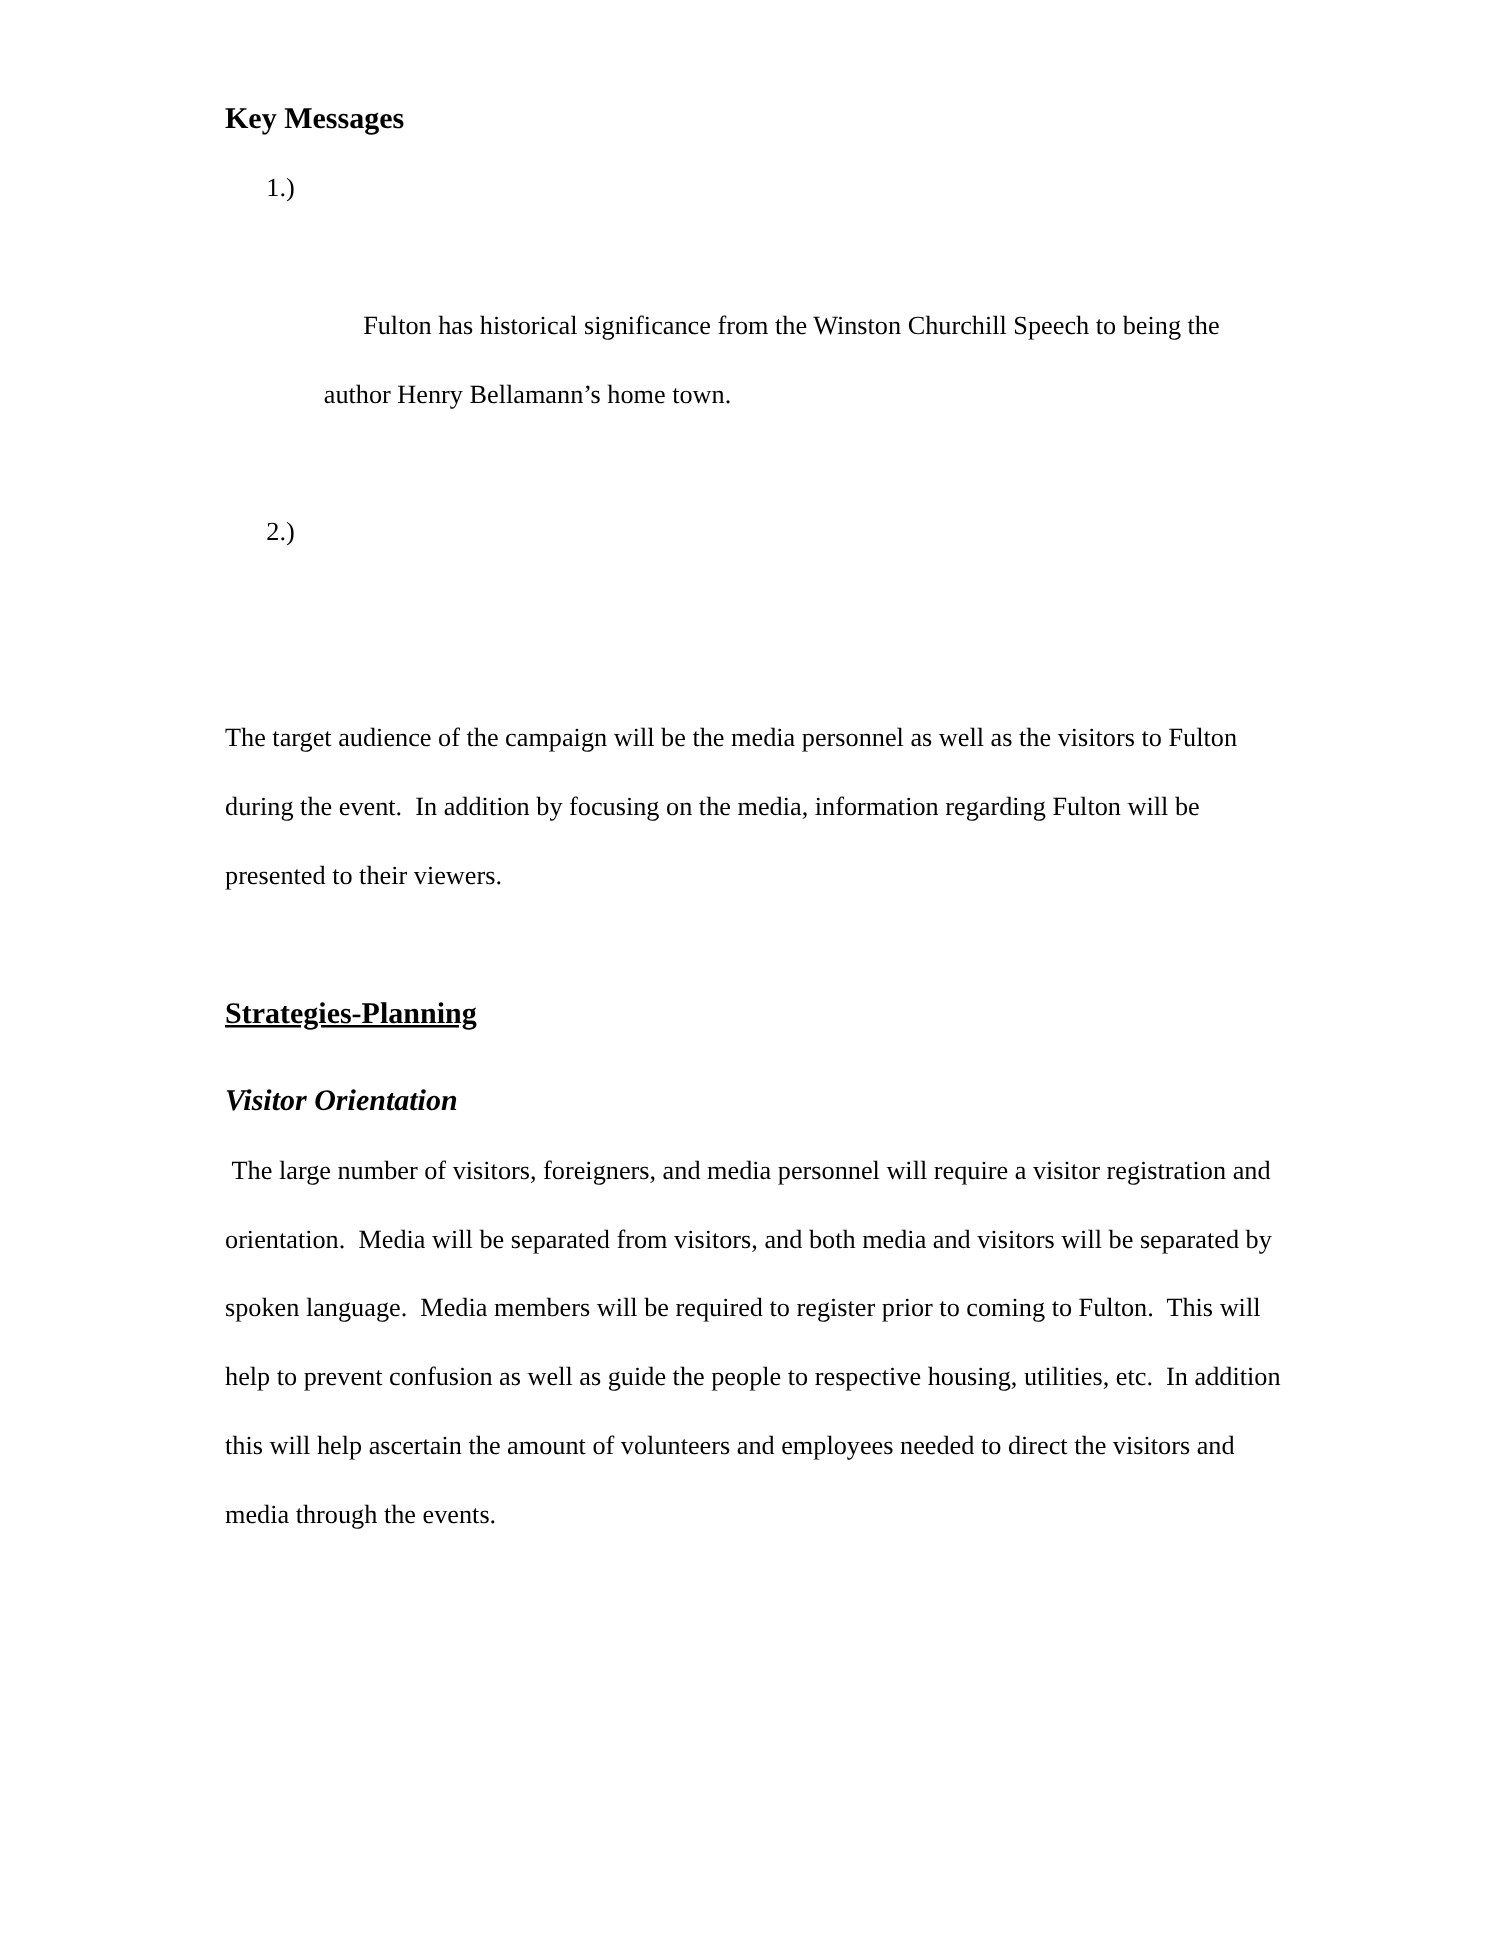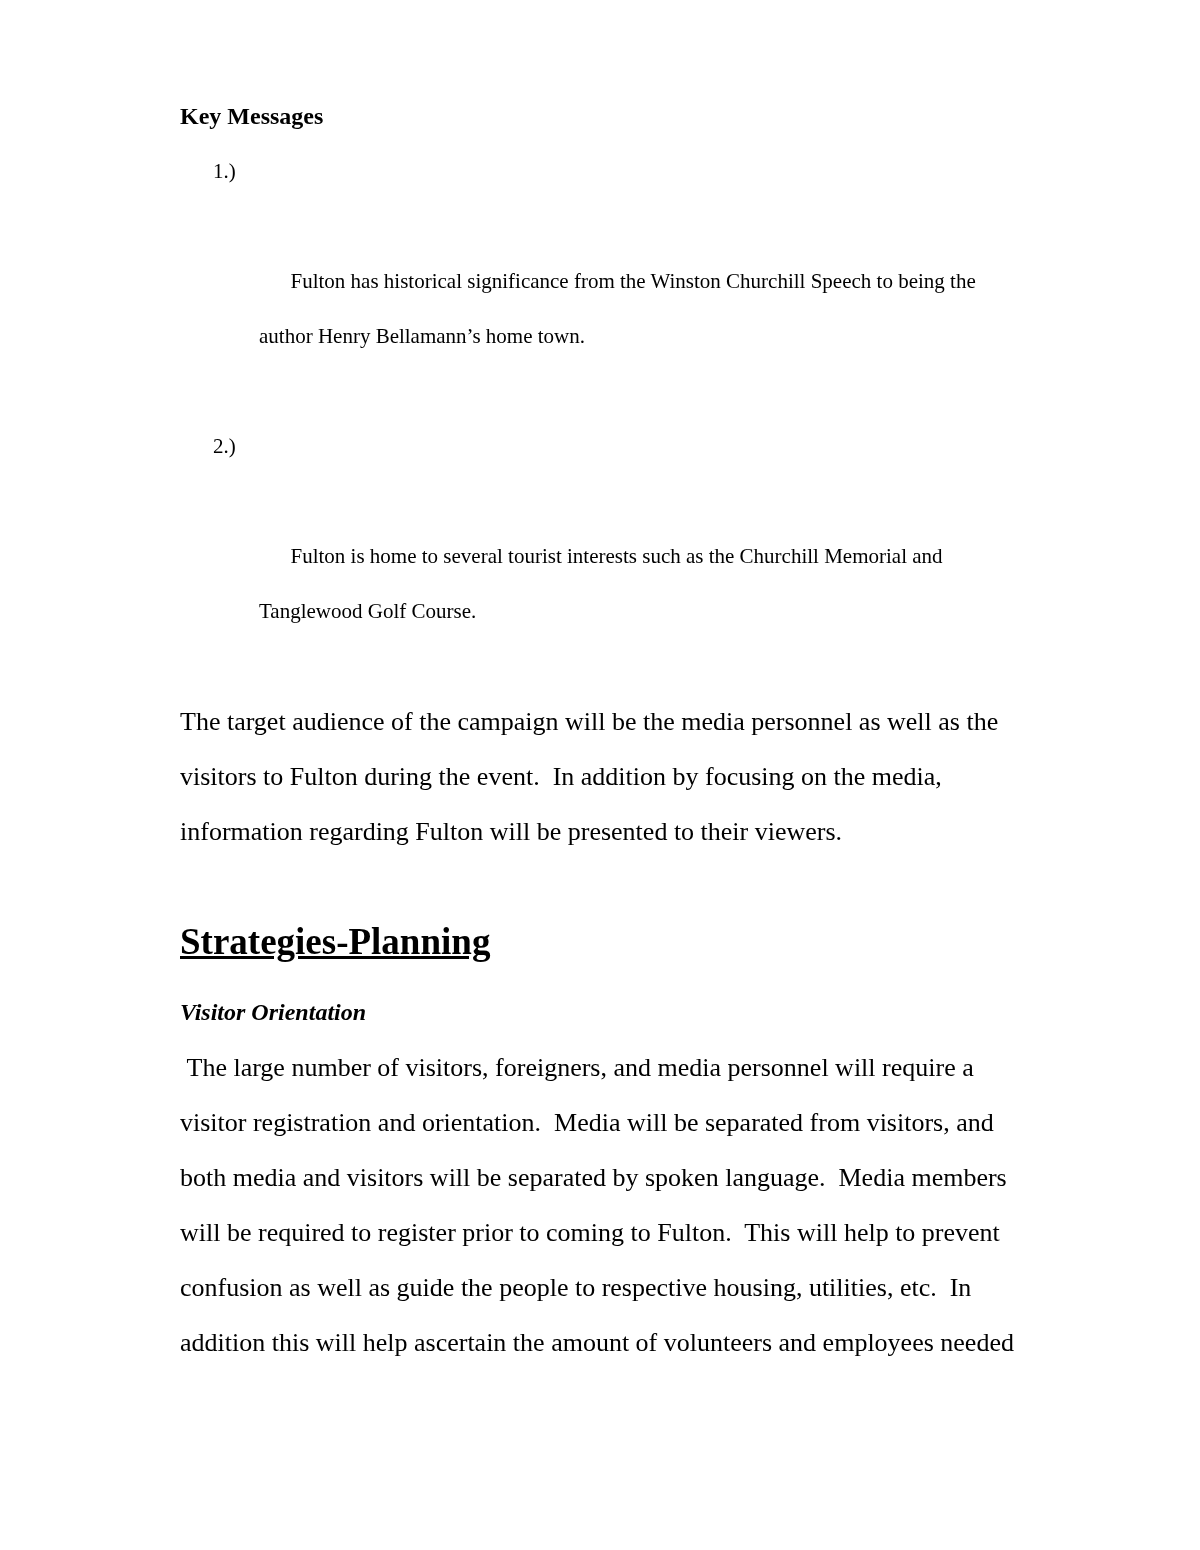--- a/index.html
+++ b/index.html
@@ -6,48 +6,48 @@
     margin: 0;
     padding: 0;
     background: #ffffff;
   }
   .page {
     position: relative;
     width: 1200px;
     height: 1361px;
     background: #ffffff;
     box-sizing: border-box;
-    padding: 89px 175px 0 180px;
+    padding: 68px 175px 0 180px;
     font-family: "Liberation Serif", serif;
     color: #000000;
     overflow: hidden;
   }
   h1, h2, p, .list, .list-item {
     margin: 0;
     padding: 0;
   }
   h2.doc-heading {
     font-size: 24px;
     line-height: 55px;
     font-weight: bold;
   }
   h1.doc-main-heading {
-    font-size: 37px;
+    font-size: 24px;
     line-height: 70px;
     font-weight: bold;
     text-decoration: underline;
     margin-top: 48px;
     font-family: Liberation Serif, serif;
   }
   h2.doc-subheading-after-main {
     margin-top: 8px;
     font-style: italic;
   }
   p.doc-paragraph {
-    font-size: 26px;
+    font-size: 21px;
     line-height: 55px;
     font-weight: normal;
     white-space: pre-wrap;
   }
   .list {
     list-style: none;
   }
   .list-item {
     position: relative;
     padding-left: 79px;
@@ -69,21 +69,20 @@
 
   <h2 class="doc-heading">Key Messages</h2>
 
   <div class="list">
     <div class="list-item">
       <span class="num">1.)</span>
       <span class="txt">Fulton has historical significance from the Winston Churchill Speech to being the author Henry Bellamann’s home town.</span>
     </div>
     <div class="list-item">
       <span class="num">2.)</span>
-      <span class="txt">Fulton is home to several tourist interests such as the Churchill Memorial and Tanglewood Golf Course.</span>
     </div>
   </div>
 
 
   <p class="doc-paragraph">The target audience of the campaign will be the media personnel as well as the visitors to Fulton during the event.  In addition by focusing on the media, information regarding Fulton will be presented to their viewers.</p>
 
 
 
   <h1 class="doc-main-heading">Strategies-Planning</h1>
 

